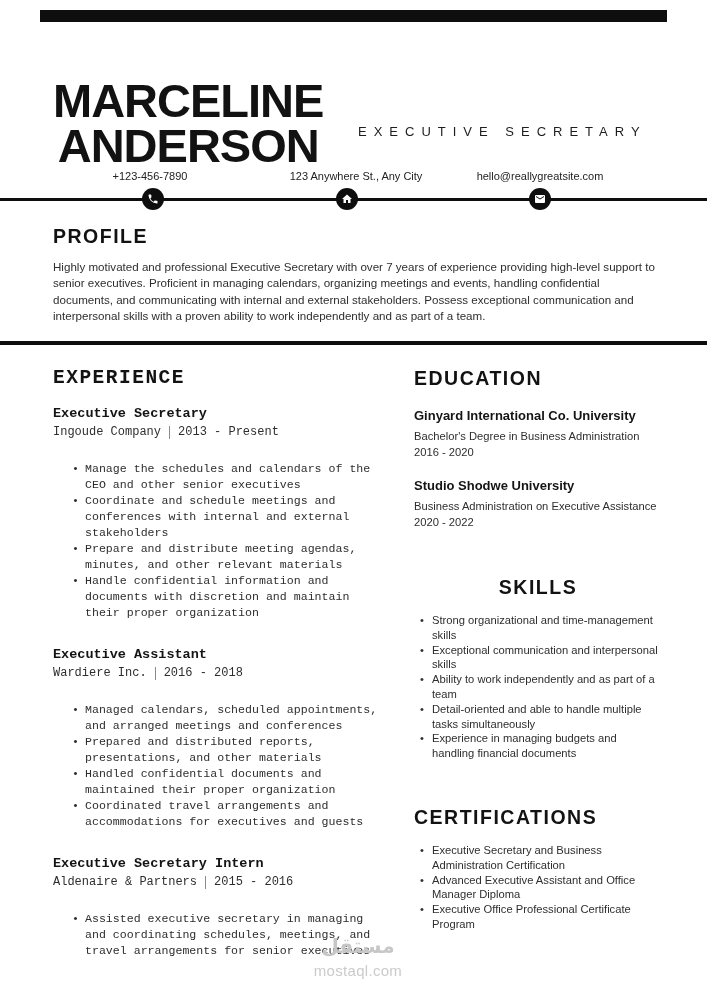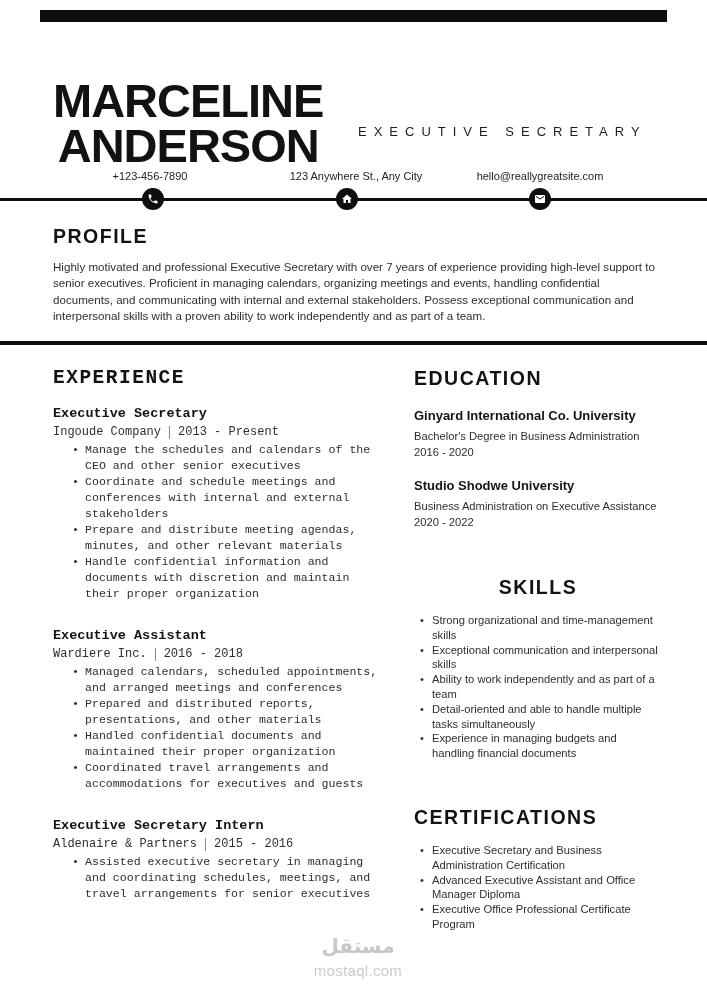--- a/index.html
+++ b/index.html
@@ -29,21 +29,21 @@
   .profile-text{margin:11px 0 0 0;font-size:11.6px;line-height:16.4px;color:#2e2e2e;}
   .separator{position:absolute;left:0;top:341px;width:707px;height:4px;background:#0e0e0e;}
   
   .col-left{position:absolute;left:53px;top:366px;width:338px;font-family:Liberation Mono, monospace;}
   .col-right{position:absolute;left:414px;top:366px;width:248px;}
   .job{margin-top:16px;}
   .job+.job{margin-top:26px;}
   .job-title{font-size:13.5px;font-weight:700;color:#141414;}
   .job-meta{margin-top:4px;font-size:12px;color:#2e2e2e;display:flex;align-items:center;gap:8px;}
   .pipe{width:1px;height:13px;background:#8a8a8a;}
-  ul.bullets{margin:3px 0 0 19px;padding:0;list-style:none;}
+  ul.bullets{margin:22px 0 0 19px;padding:0;list-style:none;}
   ul.bullets li{position:relative;padding-left:13px;font-size:11.6px;line-height:16px;color:#2e2e2e;}
   ul.bullets li::before{content:"\2022";position:absolute;left:0;top:0;color:#2e2e2e;}
   
   .edu{margin-top:18px;}
   .edu+.edu{margin-top:20px;}
   .edu-school{font-size:13px;font-weight:700;color:#141414;}
   .edu-degree{margin-top:6px;font-size:11.2px;line-height:15px;color:#2e2e2e;}
   .edu-dates{margin-top:2px;font-size:11.2px;color:#2e2e2e;}
   .h2-skills{margin-top:47px;text-align:center;}
   .h2-certs{margin-top:44px;}

